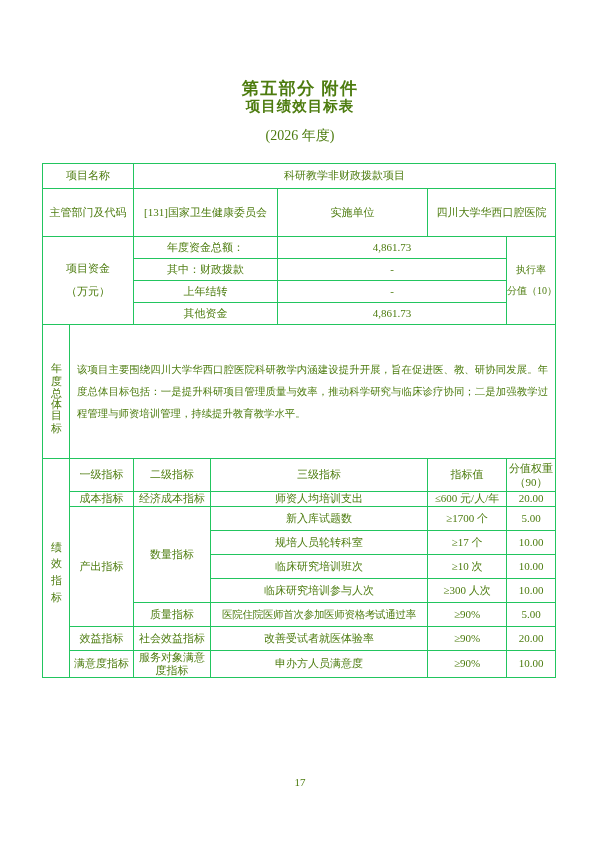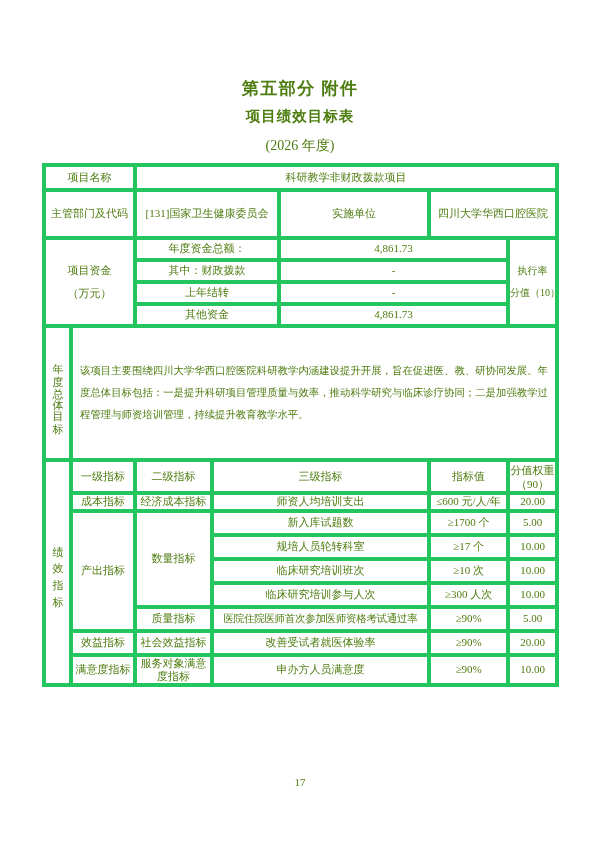--- a/index.html
+++ b/index.html
@@ -6,31 +6,31 @@
   .page {
     position:relative;
     width:600px; height:848px;
     background:#ffffff;
     font-family:"Liberation Serif","DejaVu Serif",serif;
     color:#4d7c0f;
     overflow:hidden;
   }
   .titles { text-align:center; padding-top:80px; }
   .section-title { font-size:17px; font-weight:bold; letter-spacing:1.5px; line-height:18px; }
-  .doc-title { font-size:14.5px; font-weight:bold; letter-spacing:1px; margin-top:10px; line-height:16px; }
+  .doc-title { font-size:14.5px; font-weight:bold; letter-spacing:1px; margin-top:0; line-height:16px; }
   .year-caption { font-size:14px; margin-top:15px; line-height:13px; }
 
   table.main {
     position:absolute; left:42px; top:163px;
     width:513px;
     border-collapse:collapse; table-layout:fixed;
     font-size:11px;
   }
   table.main td {
-    border:4px solid #22c55e;
+    border:1px solid #22c55e;
     text-align:center; vertical-align:middle;
     padding:0; overflow:hidden;
     line-height:1.25;
   }
   td.al { text-align:left; padding-left:6px; }
   td.ar { text-align:right; padding-right:5px; }
   td.nw { white-space:nowrap; }
   td.tight { font-size:10.5px; letter-spacing:-0.3px; white-space:nowrap; }
   .two-line div { white-space:nowrap; }
   .two-line div + div { margin-top:9px; }

